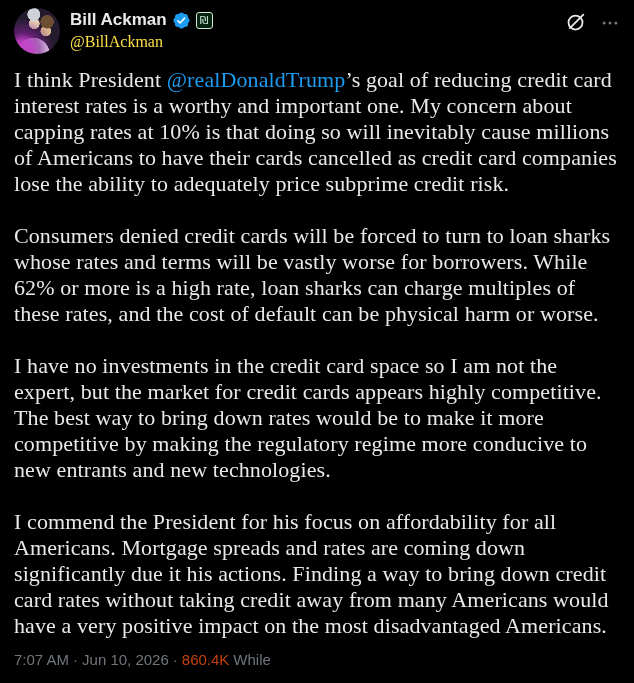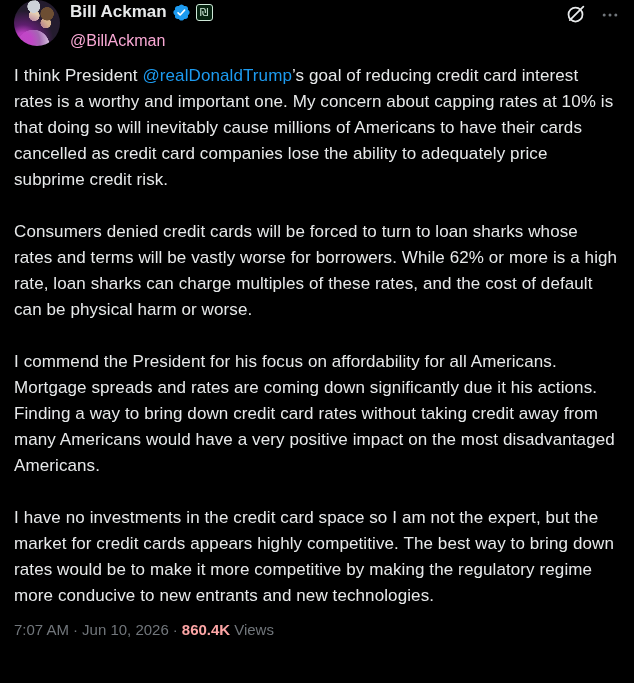--- a/index.html
+++ b/index.html
@@ -3,21 +3,21 @@
 <meta charset="utf-8">
 <style>
   * { margin: 0; padding: 0; box-sizing: border-box; }
   html, body { background: #000; }
   body {
     width: 634px; height: 683px;
     font-family: "Liberation Sans", "DejaVu Sans", sans-serif;
     color: #e7e9ea;
     overflow: hidden;
   }
-  .tweet { padding: 0 14px 0 14px; }
+  .tweet { padding: 8px 14px 0 14px; }
 
   
   .tweet-header { display: flex; align-items: flex-start; }
   .avatar {
     width: 46px; height: 46px; border-radius: 50%;
     flex: 0 0 46px; cursor: pointer; overflow: hidden;
     background:
       radial-gradient(circle at 20% 90%, rgba(190,62,196,0.95) 0 16%, rgba(126,32,146,0.65) 30%, rgba(60,18,80,0.0) 55%),
       radial-gradient(circle at 43% 14%, #cdd2d8 0 13%, rgba(0,0,0,0) 14%),
       radial-gradient(circle at 44% 34%, #e6cfb2 0 13%, rgba(0,0,0,0) 14%),
@@ -30,37 +30,37 @@
   .name-row { display: flex; align-items: center; gap: 5px; }
   .display-name { font-size: 17px; font-weight: 700; color: #e7e9ea; cursor: pointer; }
   .verified { width: 19px; height: 19px; display: inline-flex; }
   .affiliate {
     width: 17px; height: 17px; border-radius: 3px;
     border: 1.5px solid #cfe9d9; background: #062310;
     display: inline-flex; align-items: center; justify-content: center;
     color: #cfe9d9; font-size: 11px; line-height: 1;
     font-family: "DejaVu Sans", sans-serif; cursor: pointer;
   }
-  .handle { font-size: 16px; color: #f9a8d4; margin-top: 10px; cursor: pointer; }
+  .handle { font-size: 16px; color: #fde047; margin-top: 3px; cursor: pointer; font-family: Liberation Serif, serif; }
   .header-actions { display: flex; align-items: center; gap: 14px; padding-top: 4px; }
   .icon-btn { display: inline-flex; cursor: pointer; }
 
   
   .tweet-body { margin-top: 13px; }
   .tweet-paragraph {
-    font-size: 17px; line-height: 26px; color: #e7e9ea;
-    margin-bottom: 26px; letter-spacing: 0.1px;
+    font-size: 22px; line-height: 26px; color: #e7e9ea;
+    margin-bottom: 26px; letter-spacing: 0.1px; font-family: Liberation Serif, serif;
   }
   .tweet-paragraph:last-child { margin-bottom: 0; }
   .mention { color: #1d9bf0; text-decoration: none; cursor: pointer; }
 
   
   .tweet-footer { margin-top: 12px; font-size: 15px; color: #71767b; }
   .tweet-footer .sep { margin: 0 4px; }
-  .views-count { font-weight: 700; color: #fca5a5; }
+  .views-count { font-weight: 400; color: #c2410c; }
   .views-label { margin-left: 4px; }
 </style>
 </head>
 <body>
 
 <div class="tweet">
 
   <div class="tweet-header">
     <div class="avatar"></div>
 
@@ -93,21 +93,21 @@
           <circle cx="12" cy="12" r="1.8" fill="#71767b"></circle>
           <circle cx="19" cy="12" r="1.8" fill="#71767b"></circle>
         </svg>
       </span>
     </div>
   </div>
 
   <div class="tweet-body">
       <p class="tweet-paragraph">I think President <a class="mention">@realDonaldTrump</a>’s goal of reducing credit card interest rates is a worthy and important one. My concern about capping rates at 10% is that doing so will inevitably cause millions of Americans to have their cards cancelled as credit card companies lose the ability to adequately price subprime credit risk.</p>
       <p class="tweet-paragraph">Consumers denied credit cards will be forced to turn to loan sharks whose rates and terms will be vastly worse for borrowers. While 62% or more is a high rate, loan sharks can charge multiples of these rates, and the cost of default can be physical harm or worse.</p>
+      <p class="tweet-paragraph">I have no investments in the credit card space so I am not the expert, but the market for credit cards appears highly competitive. The best way to bring down rates would be to make it more competitive by making the regulatory regime more conducive to new entrants and new technologies.</p>
       <p class="tweet-paragraph">I commend the President for his focus on affordability for all Americans. Mortgage spreads and rates are coming down significantly due it his actions. Finding a way to bring down credit card rates without taking credit away from many Americans would have a very positive impact on the most disadvantaged Americans.</p>
-      <p class="tweet-paragraph">I have no investments in the credit card space so I am not the expert, but the market for credit cards appears highly competitive. The best way to bring down rates would be to make it more competitive by making the regulatory regime more conducive to new entrants and new technologies.</p>
     </div>
 
   <div class="tweet-footer">
-    <span>7:07 AM</span><span class="sep">·</span><span>Jun 10, 2026</span><span class="sep">·</span><span class="views-count">860.4K</span><span class="views-label">Views</span>
+    <span>7:07 AM</span><span class="sep">·</span><span>Jun 10, 2026</span><span class="sep">·</span><span class="views-count">860.4K</span><span class="views-label">While</span>
   </div>
 
 </div>
 
 </body></html>

